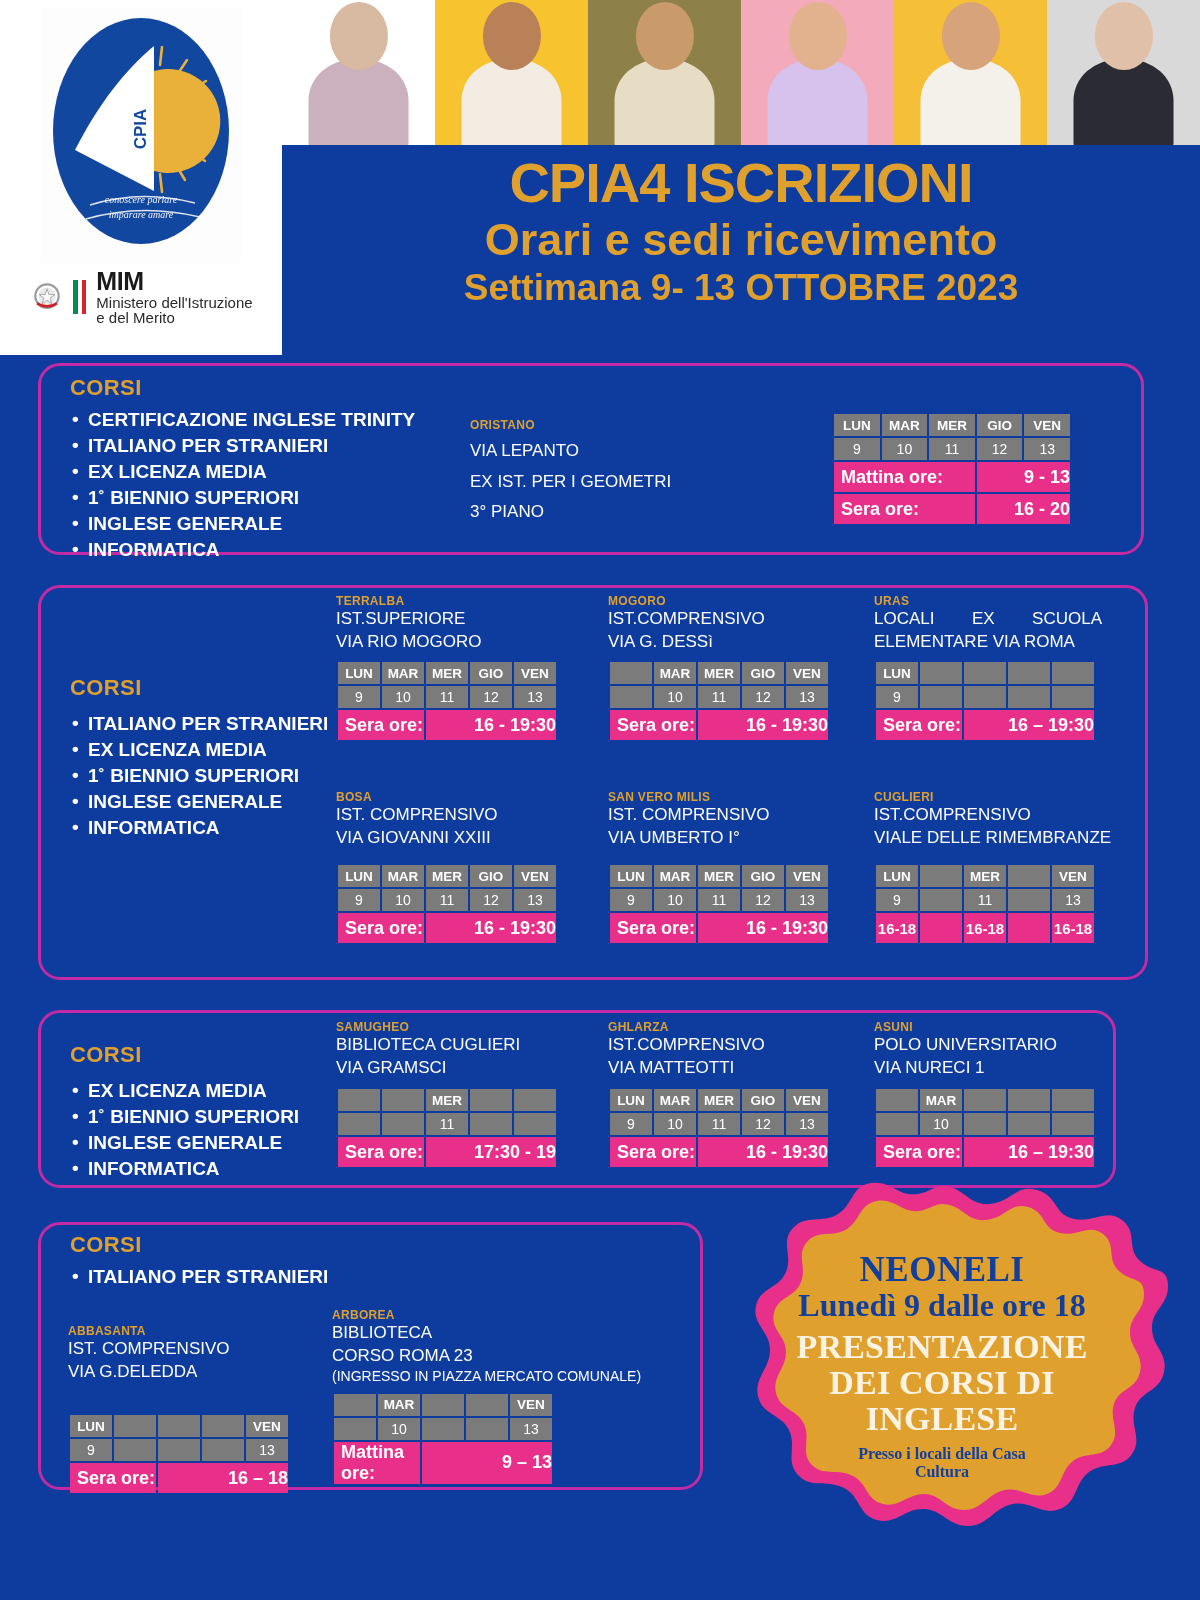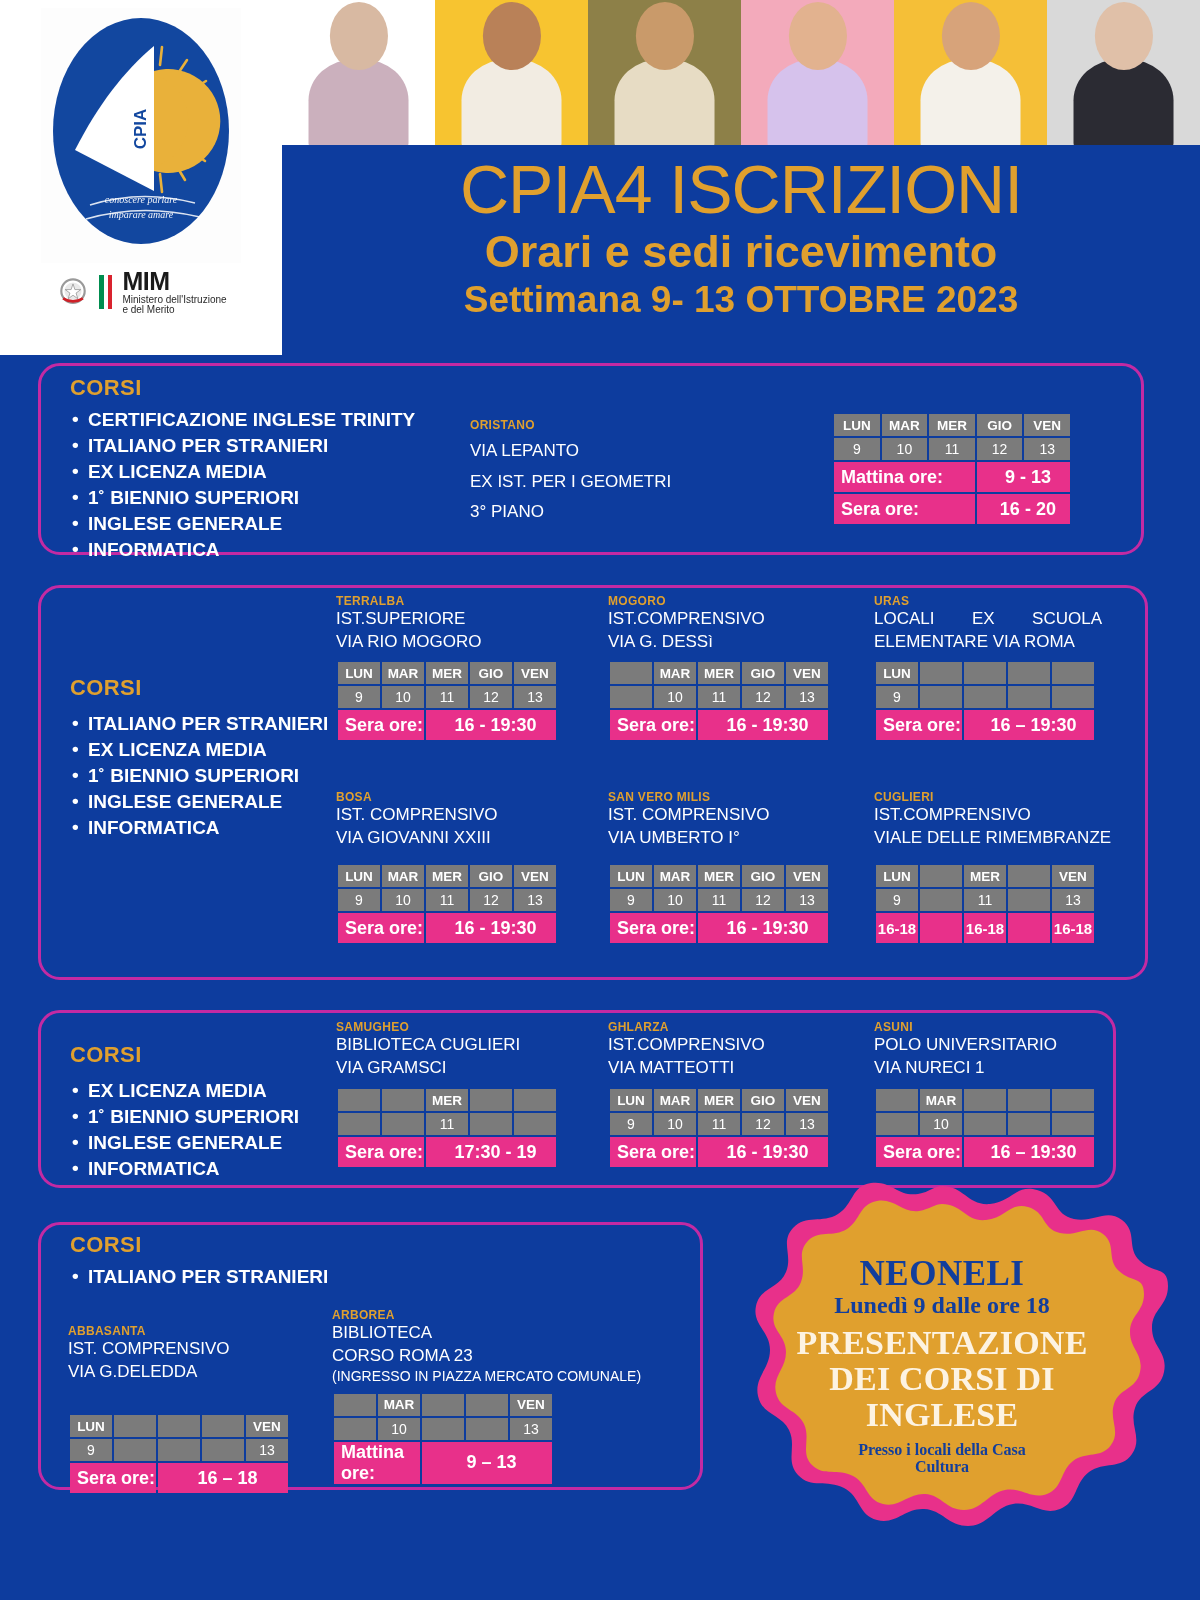--- a/index.html
+++ b/index.html
@@ -62,21 +62,21 @@
   }
   .mim-flag i { display: block; width: 4.3px; height: 100%; }
   .mim-flag i:nth-child(1){ background:#008d4f; }
   .mim-flag i:nth-child(2){ background:#ffffff; }
   .mim-flag i:nth-child(3){ background:#d9232e; }
   .mim-text { line-height: 1.02; }
   .mim-text .m1 {
     font-size: 25px; font-weight: bold; color: #1a1a1a;
     letter-spacing: -0.5px;
   }
-  .mim-text .m2 { font-size: 10px; color: #2a2a2a; display:block; }
+  .mim-text .m2 { font-size: 15px; color: #2a2a2a; display:block; }
 
   .photo-strip {
     position: absolute;
     left: 282px; top: 0;
     width: 918px;
     height: 145px;
     display: flex;
     z-index: 2;
   }
   .ph { flex: 1; position: relative; overflow: hidden; }
@@ -102,22 +102,22 @@
   .title-band {
     position: absolute;
     left: 282px; top: 145px;
     width: 918px;
     height: 210px;
     background: #0d3c9e;
     text-align: center;
     z-index: 3;
   }
   .t-main {
-    font-size: 68px;
-    font-weight: 400;
+    font-size: 56px;
+    font-weight: 700;
     color: #e0a02e;
     letter-spacing: -1px;
     line-height: 1.0;
     padding-top: 10px;
     white-space: nowrap;
   }
   .t-sub {
     font-size: 45px;
     font-weight: 900;
     color: #e0a02e;
@@ -207,21 +207,21 @@
   }
   table.sched tr.head td { font-weight: bold; font-size: 13.5px; }
   table.sched tr.nums td { font-size: 14px; }
   table.sched td.pink {
     background: #e8308a;
     font-weight: bold;
     font-size: 18px;
     height: 30px;
   }
   table.sched td.pink.lbl { text-align: left; padding-left: 7px; }
-  table.sched td.pink.val { text-align: center; padding-left: 9px; }
+  table.sched td.pink.val { text-align: right; padding-left: 9px; }
   table.sched td.pink.cell { font-size: 15px; text-align: center; }
 
   
   .burst {
     position: absolute;
     left: 716px;
     top: 1182px;
     width: 452px;
     height: 368px;
     z-index: 5;
@@ -240,21 +240,21 @@
   }
   .b-title {
     color: #123e9c;
     font-size: 35px;
     font-weight: 900;
     line-height: 1.02;
     letter-spacing: 0.5px;
   }
   .b-when {
     color: #123e9c;
-    font-size: 24px;
+    font-size: 32px;
     font-weight: 900;
     line-height: 1.08;
     margin-top: 1px;
   }
   .b-big {
     color: #fdf3e2;
     font-size: 34px;
     font-weight: 900;
     line-height: 1.06;
     margin-top: 6px;

